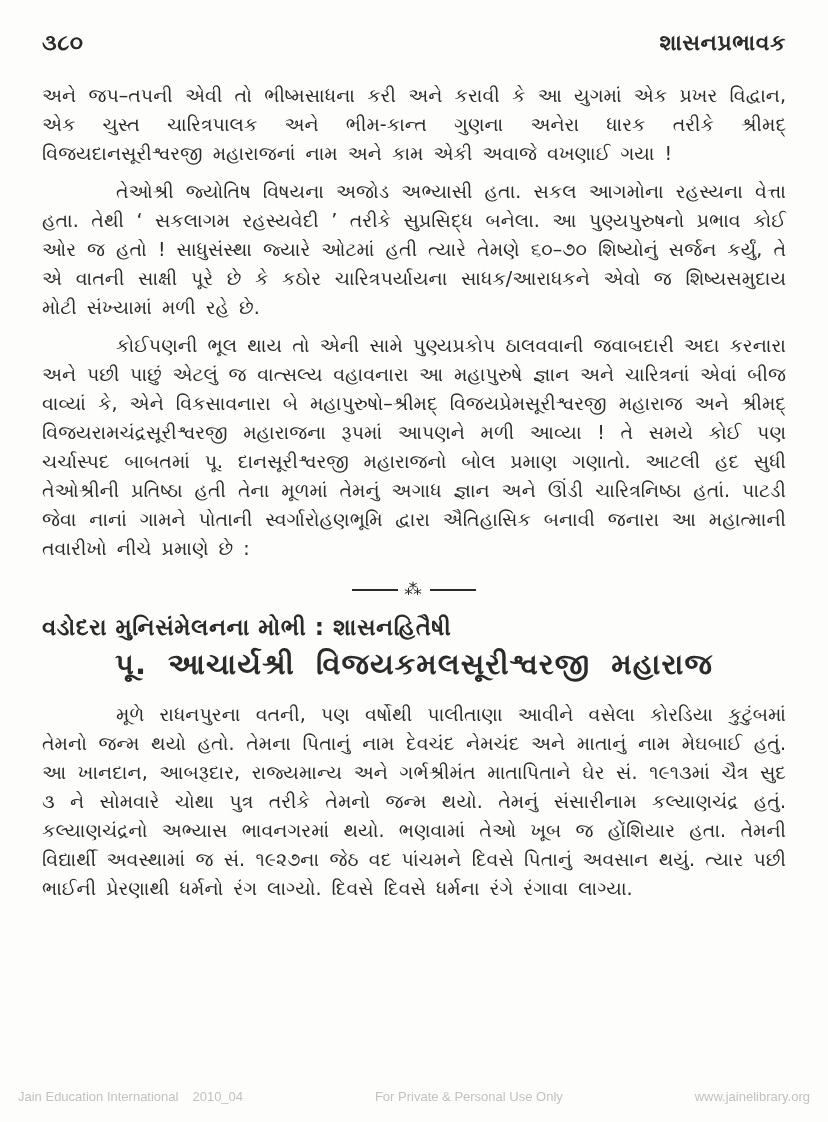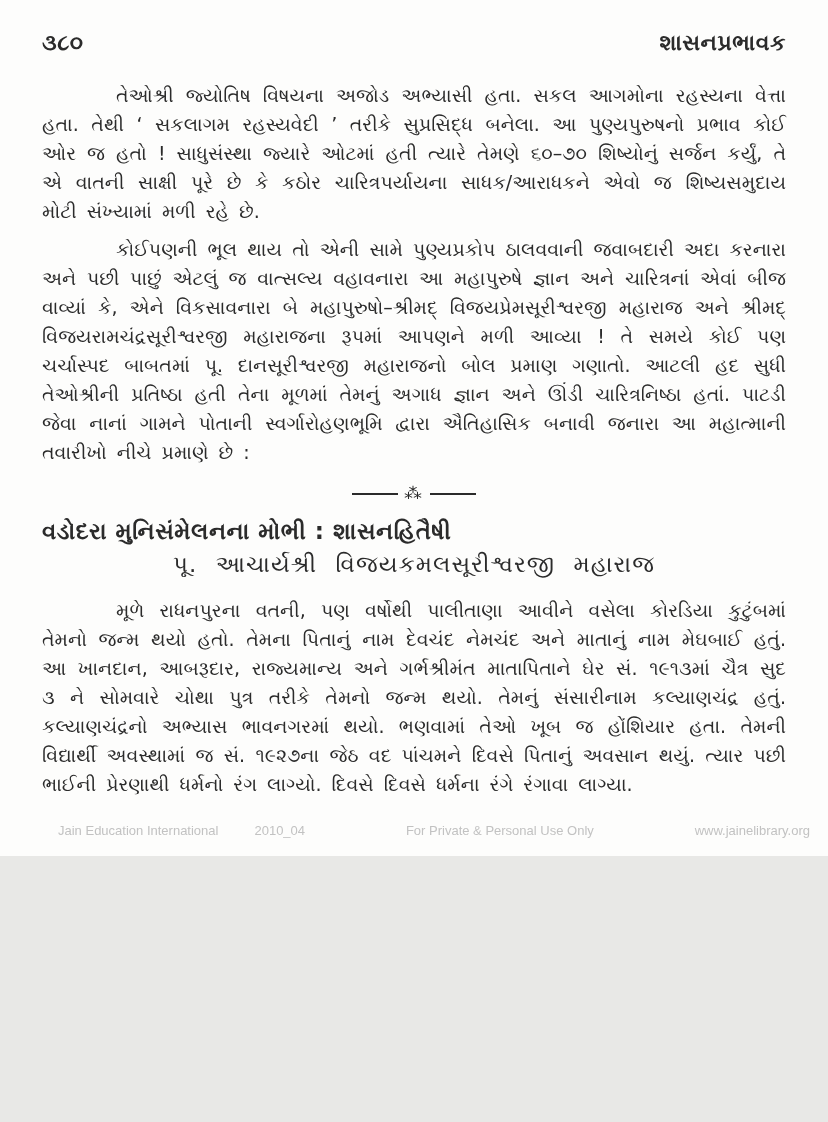--- a/index.html
+++ b/index.html
@@ -4,21 +4,21 @@
 <style>
   html, body {
     margin: 0;
     padding: 0;
     background: #e8e8e6;
     font-family: "DejaVu Sans", sans-serif;
   }
   .page {
     position: relative;
     width: 828px;
-    height: 856px;
+    height: 1122px;
     margin: 0 auto;
     background: #fdfdfc;
     color: #2b2b2b;
     overflow: hidden;
     box-sizing: border-box;
     padding: 30px 42px 0 42px;
   }
   
   .running-header {
     display: flex;
@@ -60,52 +60,53 @@
   }
   
   .section-subtitle {
     font-size: 23px;
     font-weight: 700;
     letter-spacing: 0.5px;
     margin: 10px 0 6px 0;
   }
   .section-title {
     text-align: center;
-    font-size: 23px;
-    font-weight: 400;
+    font-size: 29px;
+    font-weight: 700;
     letter-spacing: 1px;
     word-spacing: 10px;
     margin: 0 0 18px 0;
   }
   
   .scan-footer {
     position: absolute;
     left: 0;
     right: 0;
     bottom: 18px;
     display: flex;
     justify-content: space-between;
     align-items: baseline;
     padding: 0 18px;
     font-size: 13px;
     color: #c2c2c2;
     font-family: "Liberation Sans", sans-serif;
   }
-  .scan-footer .left { display: flex; gap: 36px; margin-left: 40px; }
+  .scan-footer .left { display: flex; gap: 14px; }
 </style>
 </head>
 <body>
 
 <div class="page">
 
   <div class="running-header">
     <span>૩૮૦</span>
     <span>શાસનપ્રભાવક</span>
   </div>
 
+  <p class="para">અને જપ–તપની એવી તો ભીષ્મસાધના કરી અને કરાવી કે આ યુગમાં એક પ્રખર વિદ્વાન, એક ચુસ્ત ચારિત્રપાલક અને ભીમ-કાન્ત ગુણના અનેરા ધારક તરીકે શ્રીમદ્ વિજયદાનસૂરીશ્વરજી મહારાજનાં નામ અને કામ એકી અવાજે વખણાઈ ગયા !</p>
 
   <p class="para indent">તેઓશ્રી જ્યોતિષ વિષયના અજોડ અભ્યાસી હતા. સકલ આગમોના રહસ્યના વેત્તા હતા. તેથી ‘ સકલાગમ રહસ્યવેદી ’ તરીકે સુપ્રસિદ્ધ બનેલા. આ પુણ્યપુરુષનો પ્રભાવ કોઈ ઓર જ હતો ! સાધુસંસ્થા જ્યારે ઓટમાં હતી ત્યારે તેમણે ૬૦–૭૦ શિષ્યોનું સર્જન કર્યું, તે એ વાતની સાક્ષી પૂરે છે કે કઠોર ચારિત્રપર્યાયના સાધક/આરાધકને એવો જ શિષ્યસમુદાય મોટી સંખ્યામાં મળી રહે છે.</p>
 
   <p class="para indent">કોઈપણની ભૂલ થાય તો એની સામે પુણ્યપ્રકોપ ઠાલવવાની જવાબદારી અદા કરનારા અને પછી પાછું એટલું જ વાત્સલ્ય વહાવનારા આ મહાપુરુષે જ્ઞાન અને ચારિત્રનાં એવાં બીજ વાવ્યાં કે, એને વિકસાવનારા બે મહાપુરુષો–શ્રીમદ્ વિજયપ્રેમસૂરીશ્વરજી મહારાજ અને શ્રીમદ્ વિજયરામચંદ્રસૂરીશ્વરજી મહારાજના રૂપમાં આપણને મળી આવ્યા ! તે સમયે કોઈ પણ ચર્ચાસ્પદ બાબતમાં પૂ. દાનસૂરીશ્વરજી મહારાજનો બોલ પ્રમાણ ગણાતો. આટલી હદ સુધી તેઓશ્રીની પ્રતિષ્ઠા હતી તેના મૂળમાં તેમનું અગાધ જ્ઞાન અને ઊંડી ચારિત્રનિષ્ઠા હતાં. પાટડી જેવા નાનાં ગામને પોતાની સ્વર્ગારોહણભૂમિ દ્વારા ઐતિહાસિક બનાવી જનારા આ મહાત્માની તવારીખો નીચે પ્રમાણે છે :</p>
 
 
   <div class="divider">
     <span class="rule"></span>
     <span class="orn">⁂</span>
     <span class="rule"></span>

